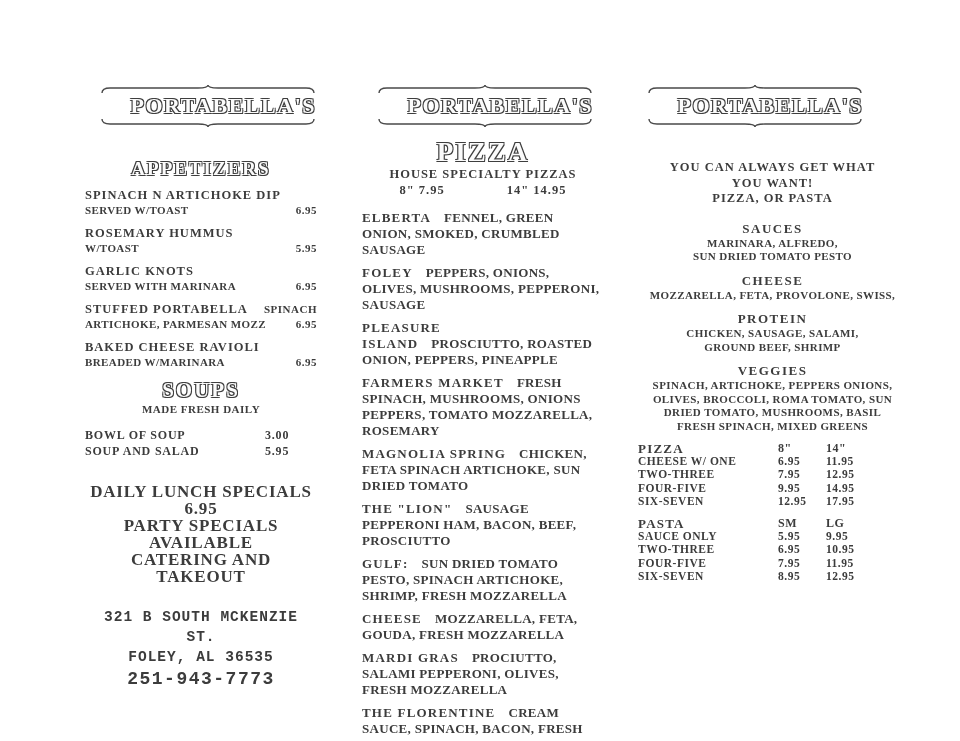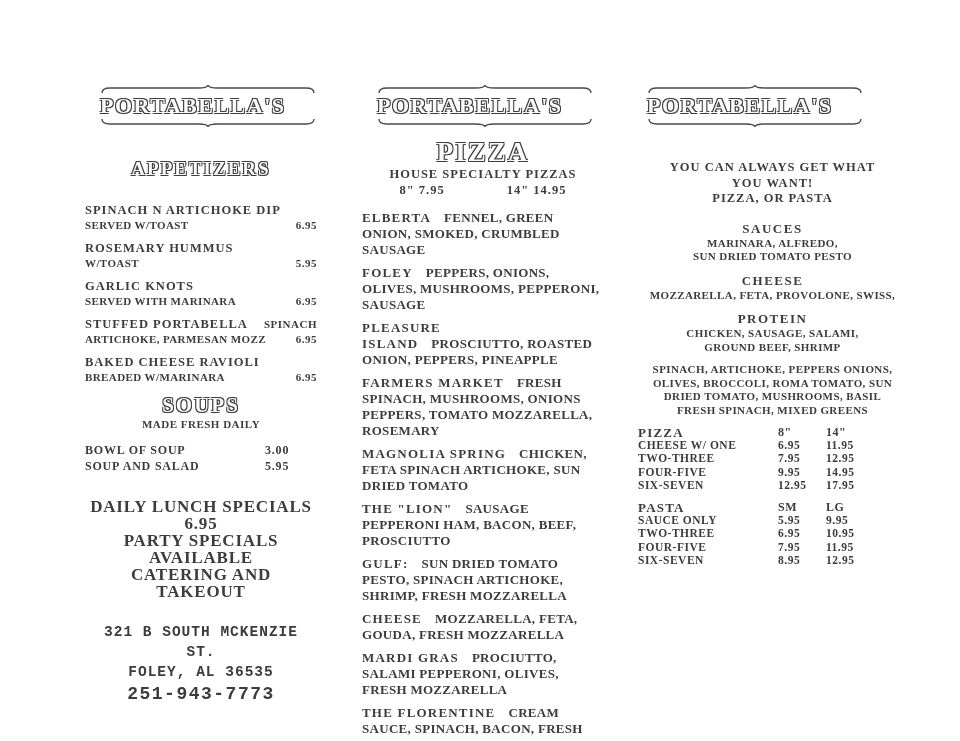--- a/index.html
+++ b/index.html
@@ -1,36 +1,36 @@
 <!DOCTYPE html>
 <html><head>
 <meta charset="utf-8">
 <style>
   * { margin:0; padding:0; box-sizing:border-box; }
   html,body { width:960px; height:741px; background:#ffffff; overflow:hidden;
     font-family:"Liberation Serif","DejaVu Serif",serif; color:#3c3c3c; }
   .col { position:absolute; font-weight:700; }
 
   
-  .brand-box { position:absolute; width:216px; text-align:left; }
+  .brand-box { position:absolute; width:216px; text-align:right; }
   .brand-box.b-left   { left:100px; top:84px; }
   .brand-box.b-middle { left:377px; top:84px; }
   .brand-box.b-right  { left:647px; top:84px; }
   .brand-title { font-size:22px; font-weight:700; letter-spacing:1.5px; line-height:24px;
     color:#fbfbfb;
     text-shadow:-1px -1px 0 #3e3e3e, 1px -1px 0 #3e3e3e, -1px 1px 0 #3e3e3e, 1px 1px 0 #3e3e3e; }
   .brace { display:block; width:216px; height:10px; }
   .brace path { fill:none; stroke:#4a4a4a; stroke-width:1.4; }
 
   .engraved { color:#fbfbfb;
     text-shadow:-1px -1px 0 #3e3e3e, 1px -1px 0 #3e3e3e, -1px 1px 0 #3e3e3e, 1px 1px 0 #3e3e3e; }
 
   
   .col-left { left:85px; top:158px; width:232px; }
-  .appetizers-title { text-align:center; font-size:19px; letter-spacing:2px; margin-bottom:22px; }
+  .appetizers-title { text-align:center; font-size:19px; letter-spacing:2px; margin-bottom:7px; }
   .aitem { margin-bottom:7px; }
   .arow { display:flex; justify-content:space-between; align-items:baseline; }
   .aname { font-size:12.5px; letter-spacing:1px; line-height:16px; }
   .anote { font-size:11px; letter-spacing:0.5px; }
   .adesc { font-size:11px; letter-spacing:0.4px; line-height:15px; }
   .aprice { font-size:11px; letter-spacing:0.5px; }
   .soups-title { text-align:center; font-size:21px; letter-spacing:2px; margin-top:2px; line-height:26px; }
   .soups-sub { text-align:center; font-size:11px; letter-spacing:0.5px; margin-bottom:12px; }
   .srow { display:flex; font-size:12px; letter-spacing:0.8px; line-height:16px; }
   .sname { width:180px; }
@@ -211,20 +211,21 @@
     <div class="gline">MOZZARELLA, FETA, PROVOLONE, SWISS,</div>
   </div>
 
   <div class="tgroup">
     <div class="gtitle">PROTEIN</div>
     <div class="gline">CHICKEN, SAUSAGE, SALAMI,</div>
     <div class="gline">GROUND BEEF, SHRIMP</div>
   </div>
 
   <div class="tgroup">
+    <div class="gtitle">VEGGIES</div>
     <div class="gline">SPINACH, ARTICHOKE, PEPPERS ONIONS,</div>
     <div class="gline">OLIVES, BROCCOLI, ROMA TOMATO, SUN</div>
     <div class="gline">DRIED TOMATO, MUSHROOMS, BASIL</div>
     <div class="gline">FRESH SPINACH, MIXED GREENS</div>
   </div>
 
   <div class="ptable ptable-first">
     <div class="trow t-head">
       <span class="tlabel">PIZZA</span>
       <span class="tc1">8"</span>

